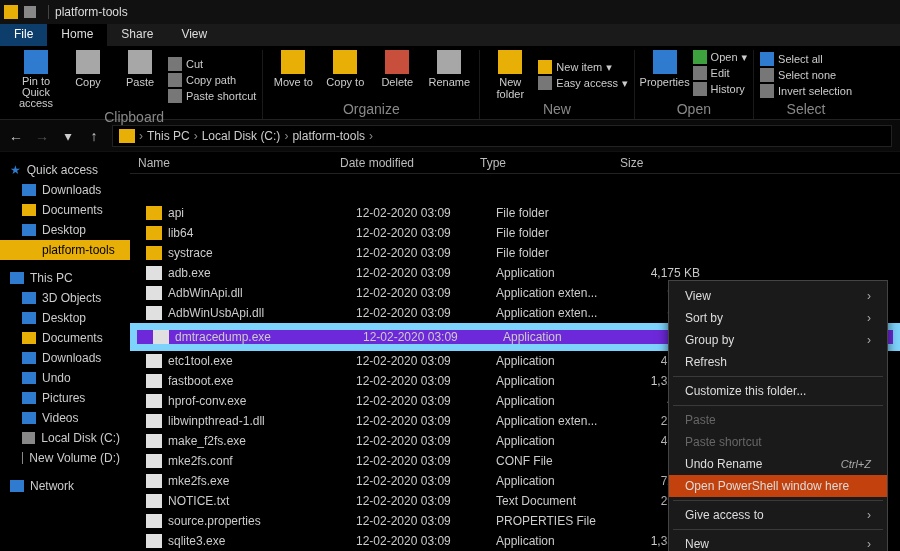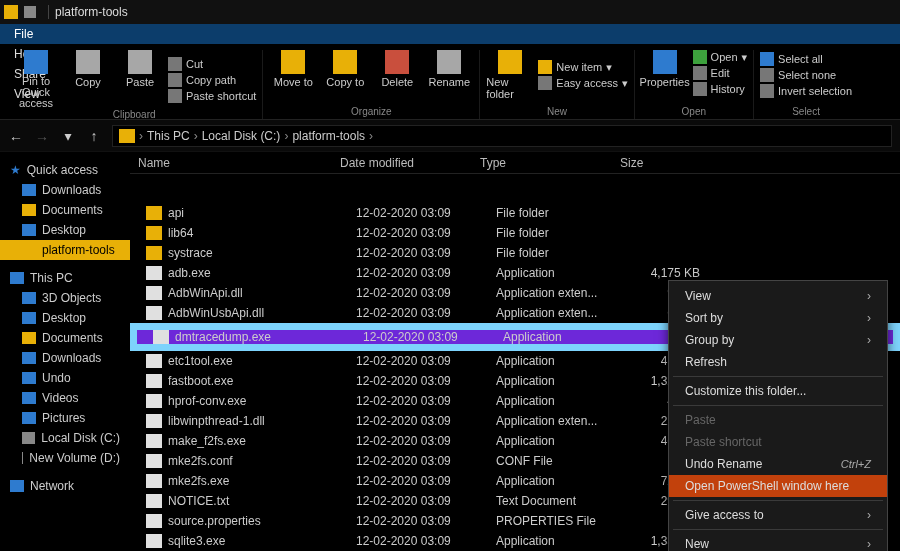--- a/index.html
+++ b/index.html
@@ -5,36 +5,36 @@
   * { margin: 0; padding: 0; box-sizing: border-box; font-family: "Segoe UI", Tahoma, sans-serif; }
   body { background: #000; color: #ccc; width: 900px; height: 551px; overflow: hidden; font-size: 12px; position: relative; }
 
   
   .titlebar { height: 24px; background: #111; display: flex; align-items: center; padding: 0 4px; }
   .titlebar .tb-icon { width: 14px; height: 14px; background: #e8b007; margin-right: 6px; display:inline-block; }
   .titlebar .tb-sep  { width: 1px; height: 14px; background: #444; margin: 0 6px; }
   .titlebar .tb-title{ font-size: 12px; color: #ddd; }
 
   
-  .menutabs { height: 22px; background: #1a1a1a; display: flex; align-items: stretch; font-size: 12px; flex-direction: column; }
+  .menutabs { height: 22px; background: #1a1a1a; display: flex; align-items: stretch; font-size: 12px; }
   .menutabs .mtab { padding: 3px 14px; color: #ddd; cursor: default; }
   .menutabs .mtab.file { background: #0c3d6b; color: #fff; }
   .menutabs .mtab.active { background: #000; }
 
   
   .ribbon { height: 74px; background: #000; border-bottom: 1px solid #222; display: flex; align-items: flex-start; padding: 4px 6px 0 6px; }
   .ribbon .group { display: flex; flex-direction: column; align-items: center; padding: 0 6px; border-right: 1px solid #1a1a1a; height: 100%; }
   .ribbon .group:last-child { border-right: none; }
   .ribbon .big   { display: flex; flex-direction: column; align-items: center; width: 48px; font-size: 11px; color:#ccc; gap:2px; }
   .ribbon .big .ico { width:24px; height:24px; background:#a7a7a7; }
   .ribbon .row   { display:flex; gap:4px; }
   .ribbon .smallcol { display:flex; flex-direction:column; justify-content:center; gap:2px; font-size:11px; color:#ccc; }
   .ribbon .smallrow { display:flex; align-items:center; gap:4px; white-space:nowrap; }
   .ribbon .sm-ico { width:14px; height:14px; background:#777; display:inline-block; }
-  .ribbon .grouplabel { font-size: 10px; color:#888; margin-top:auto; padding-bottom:2px; text-align:center; width:100%; }
+  .ribbon .grouplabel { font-size: 14px; color:#888; margin-top:auto; padding-bottom:2px; text-align:center; width:100%; }
   .ico-folder { background: #e8b007 !important; }
   .ico-blue   { background: #2e7bcf !important; }
   .ico-red    { background: #c94f3d !important; }
   .ico-green  { background: #3da23d !important; }
 
   
   .navrow { height: 32px; background: #0a0a0a; display:flex; align-items:center; padding: 0 8px; gap:10px; border-bottom:1px solid #111; }
   .navrow .navarrow { color:#ccc; font-size:14px; width:16px; text-align:center; }
   .navrow .navarrow.dis { color:#555; }
   .navrow .up { font-size:14px; }
@@ -155,21 +155,21 @@
           <span>Rename</span>
         </div>
     </div>
     <div class="grouplabel">Organize</div>
   </div>
 
   <div class="group">
     <div class="row">
       <div class="big">
           <span class="ico ico-folder"></span>
-          <span style="">New folder</span>
+          <span style="text-align:center">New folder</span>
         </div>
       <div class="smallcol">
         <div class="smallrow"><span class="sm-ico ico-folder"></span><span>New item</span> ▾</div>
         <div class="smallrow"><span class="sm-ico"></span><span>Easy access</span> ▾</div>
       </div>
     </div>
     <div class="grouplabel">New</div>
   </div>
 
   <div class="group">
@@ -272,25 +272,25 @@
     <div class="sitem">
         <span class="si-ico blue"></span>
         <span>Downloads</span>
       </div>
     <div class="sitem">
         <span class="si-ico blue"></span>
         <span>Undo</span>
       </div>
     <div class="sitem">
         <span class="si-ico blue"></span>
+        <span>Pictures</span>
+      </div>
+    <div class="sitem">
+        <span class="si-ico blue"></span>
         <span>Videos</span>
-      </div>
-    <div class="sitem">
-        <span class="si-ico blue"></span>
-        <span>Pictures</span>
       </div>
     <div class="sitem">
         <span class="si-ico drive"></span>
         <span>Local Disk (C:)</span>
       </div>
     <div class="sitem">
         <span class="si-ico drive"></span>
         <span>New Volume (D:)</span>
       </div>
     <div class="spacer"></div>

